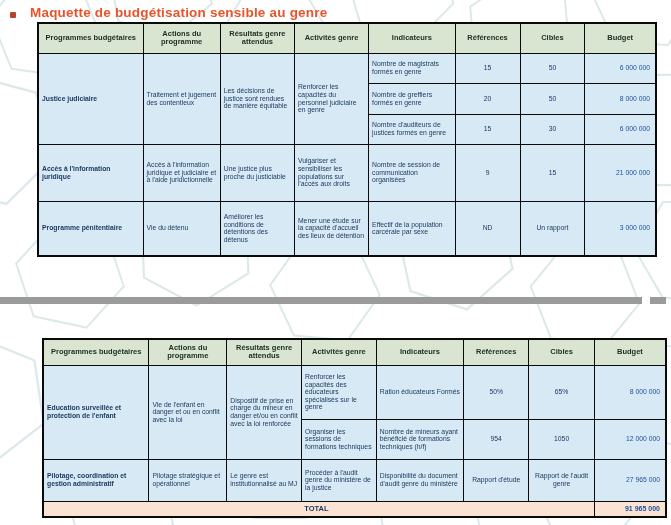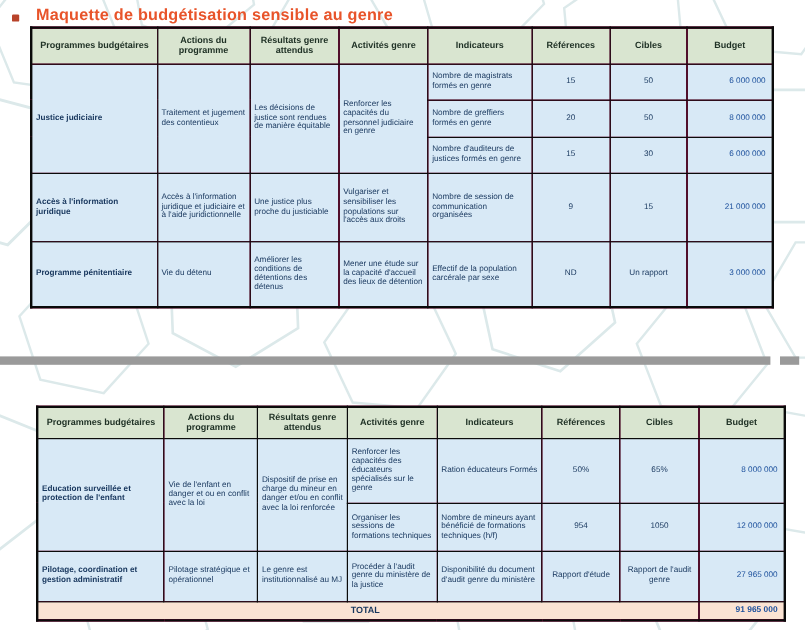--- a/index.html
+++ b/index.html
@@ -19,22 +19,23 @@
   }
   .page-title {
     position:absolute; left:30px; top:5px;
     font-size:13.5px; font-weight:bold; color:#e8542a; letter-spacing:.2px;
   }
 
   table.budget-table {
     position:absolute;
     border-collapse:collapse;
     table-layout:fixed;
-    background:#be185d;
+    background:#e5e5e5;
     border:2.5px solid #0a0a0a;
+    margin-left:12px;
   }
   #table1 { left:25px; top:22px;  width:620px; }
   #table2 { left:30px; top:338px; width:625px; }
 
   th, td {
     border:1.6px solid #0a0a0a;
     vertical-align:middle;
     padding:1px 3px;
     overflow:hidden;
   }

